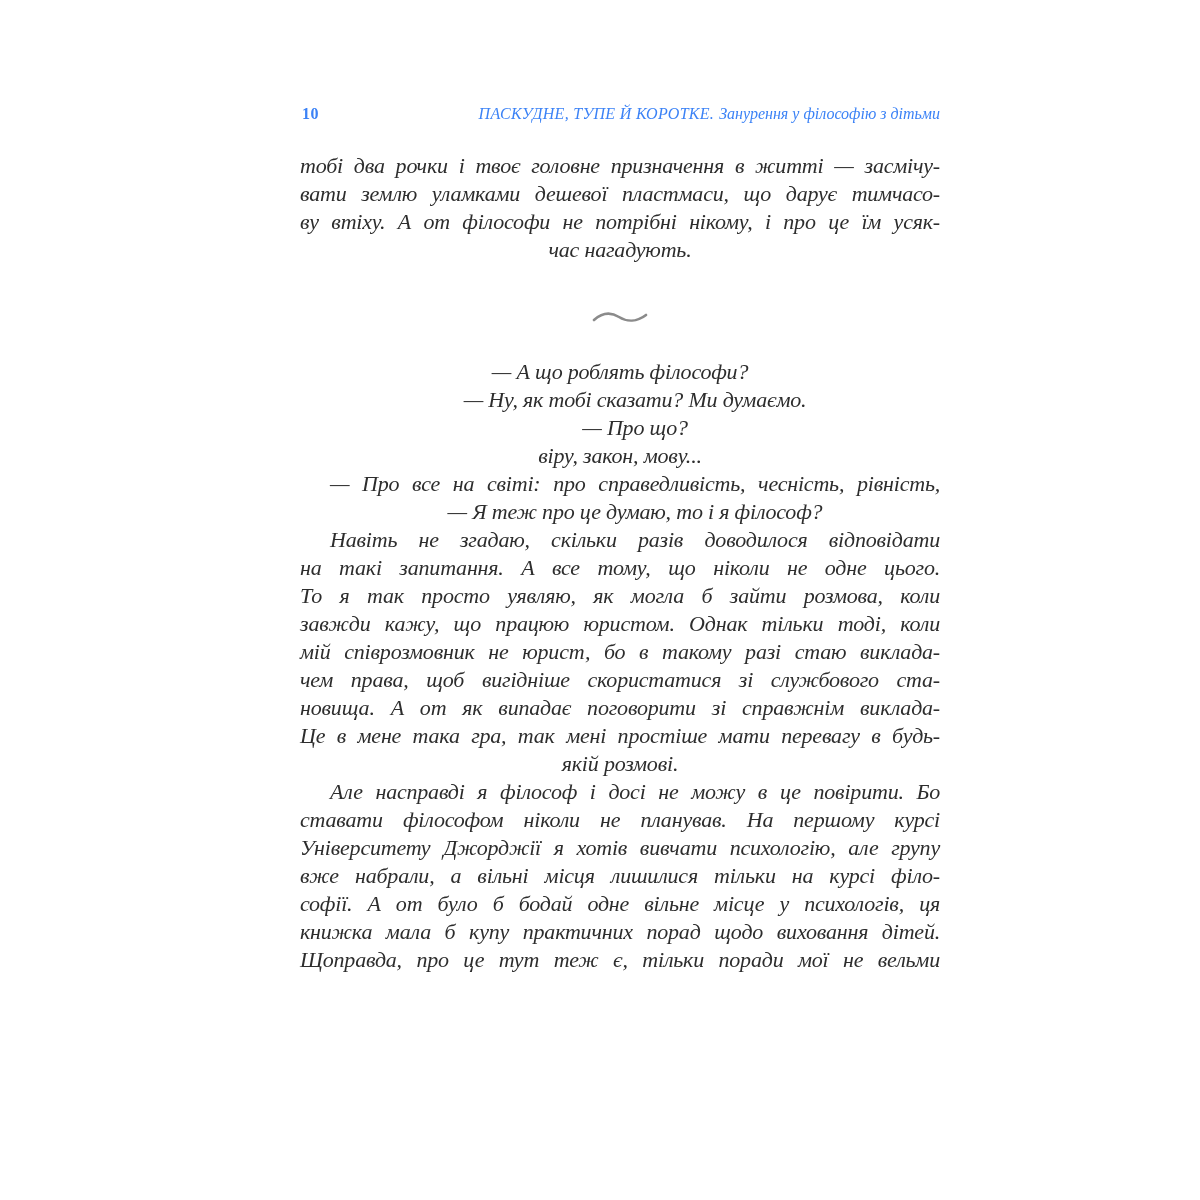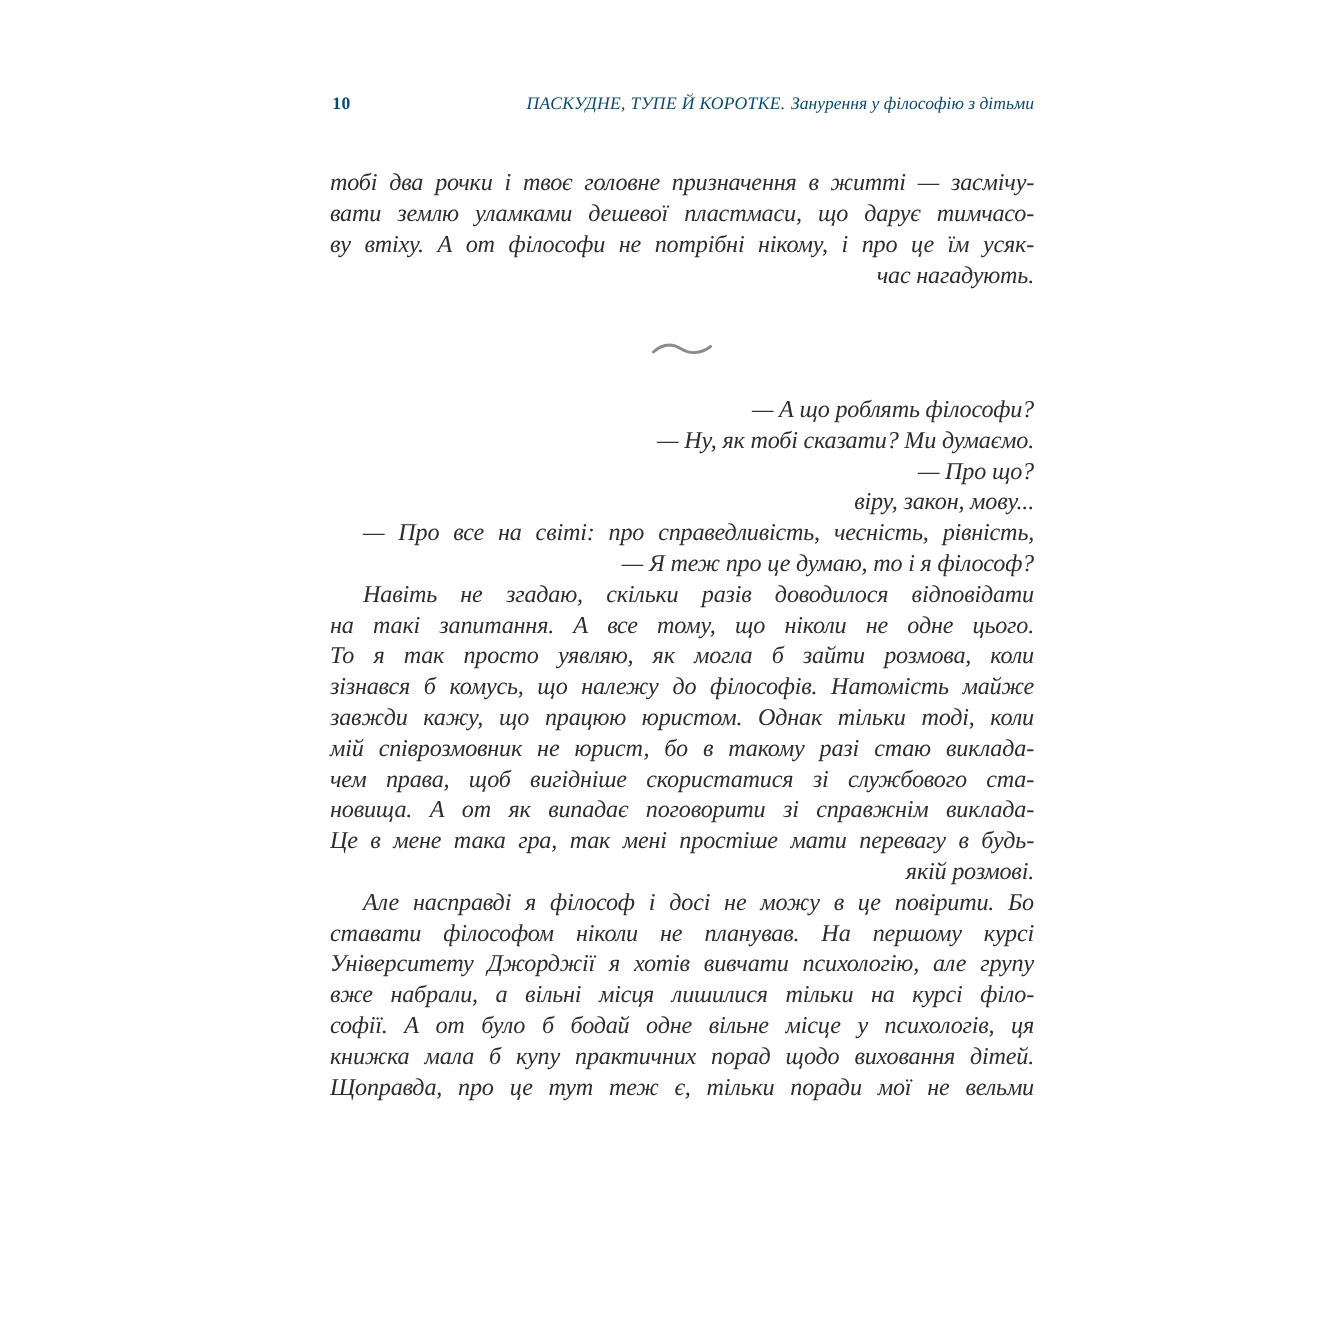--- a/index.html
+++ b/index.html
@@ -13,26 +13,26 @@
     height: 1200px;
     background: #ffffff;
     overflow: hidden;
     font-family: "Liberation Serif", "DejaVu Serif", serif;
     color: #2d2d2d;
   }
   
   .running-header {
     position: absolute;
     left: 300px;
-    top: 84px;
+    top: 103px;
     width: 640px;
     height: 22px;
     font-size: 16px;
     line-height: 22px;
-    color: #0c4a6e;
+    color: #3b82f6;
   }
   .page-num {
     position: absolute;
     left: 2px;
     top: 0;
     font-weight: 700;
     letter-spacing: 0.5px;
   }
   .running-title {
     text-align: right;
@@ -55,21 +55,21 @@
   }
   .para {
     margin: 0;
     padding: 0;
   }
   .line {
     height: 28px;
     line-height: 28px;
     font-size: 22px;
     letter-spacing: -0.2px;
-    text-align: right;
+    text-align: center;
     white-space: normal;
     overflow: visible;
   }
   .line.j {
     text-align: justify;
     text-align-last: justify;
   }
   .line.i {
     text-indent: 30px;
   }
@@ -112,21 +112,20 @@
         <div class="line i">— Ну, як тобі сказати? Ми думаємо.</div>
         <div class="line i">— Про що?</div>
         <div class="line">віру, закон, мову...</div>
         <div class="line i j">— Про все на світі: про справедливість, чесність, рівність,</div>
         <div class="line i">— Я теж про це думаю, то і я філософ?</div>
       </div>
       <div class="para">
         <div class="line i j">Навіть не згадаю, скільки разів доводилося відповідати</div>
         <div class="line j">на такі запитання. А все тому, що ніколи не одне цього.</div>
         <div class="line j">То я так просто уявляю, як могла б зайти розмова, коли</div>
-        <div class="line j">зізнався б комусь, що належу до філософів. Натомість майже</div>
         <div class="line j">завжди кажу, що працюю юристом. Однак тільки тоді, коли</div>
         <div class="line j">мій співрозмовник не юрист, бо в такому разі стаю виклада-</div>
         <div class="line j">чем права, щоб вигідніше скористатися зі службового ста-</div>
         <div class="line j">новища. А от як випадає поговорити зі справжнім виклада-</div>
         <div class="line j">Це в мене така гра, так мені простіше мати перевагу в будь-</div>
         <div class="line">якій розмові.</div>
       </div>
       <div class="para">
         <div class="line i j">Але насправді я філософ і досі не можу в це повірити. Бо</div>
         <div class="line j">ставати філософом ніколи не планував. На першому курсі</div>

